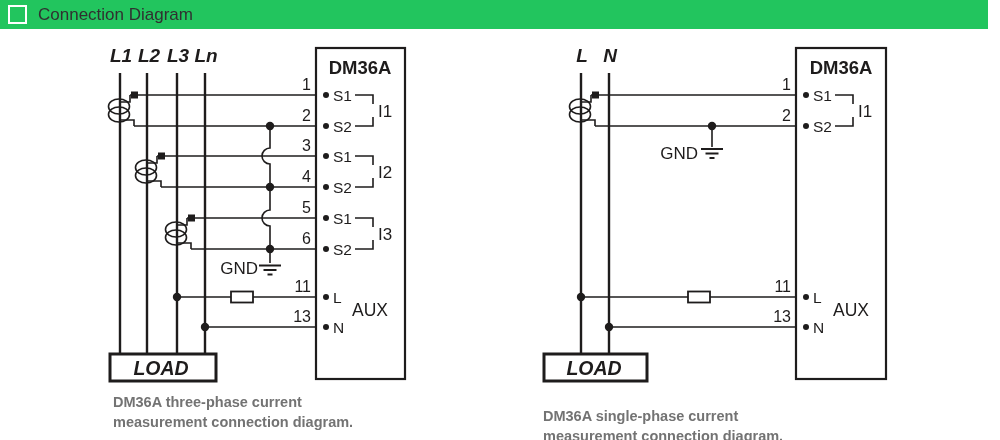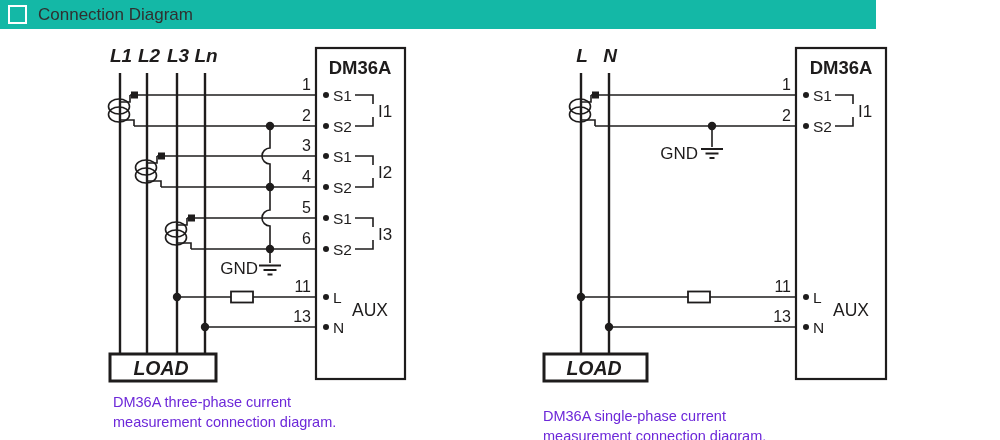--- a/index.html
+++ b/index.html
@@ -1,22 +1,22 @@
 <!DOCTYPE html>
 <html><head>
 <meta charset="utf-8">
 <style>
   html, body { margin:0; padding:0; }
   body {
     width:1000px; height:440px; background:#ffffff; overflow:hidden;
     font-family:"Liberation Sans", sans-serif; position:relative;
   }
   .header {
-    position:absolute; top:0; left:0; width:876px; height:29px;
-    background:#14b8a6; display:flex; align-items:center; z-index:3;
+    position:absolute; top:0; left:0; width:988px; height:29px;
+    background:#22c55e; display:flex; align-items:center; z-index:3;
   }
   .hdr-box {
     width:15px; height:15px; border:2px solid #ffffff; margin-left:8px;
     background:transparent; flex:0 0 auto;
   }
   .hdr-title { margin-left:11px; font-size:17px; color:#303030; }
 
   svg.schematic { position:absolute; top:0; left:0; z-index:1; }
 
   
@@ -37,21 +37,21 @@
   .tdev { font-size:18.5px; font-weight:bold; text-anchor:middle; }
   .tnum { font-size:16px; text-anchor:end; }
   .ts   { font-size:15.5px; text-anchor:start; }
   .ti   { font-size:17px; text-anchor:start; }
   .tgnd { font-size:17px; text-anchor:end; }
   .taux { font-size:17.5px; text-anchor:start; }
   .tload{ font-size:19.5px; font-weight:bold; font-style:italic; text-anchor:middle; }
 
   .caption {
     position:absolute; z-index:2; font-size:14.5px; line-height:20px;
-    color:#6d28d9; white-space:nowrap;
+    color:#737373; white-space:nowrap;font-weight:bold;
   }
 </style>
 </head>
 <body>
 
 <div class="header">
   <span class="hdr-box"></span>
   <span class="hdr-title">Connection Diagram</span>
 </div>
 

